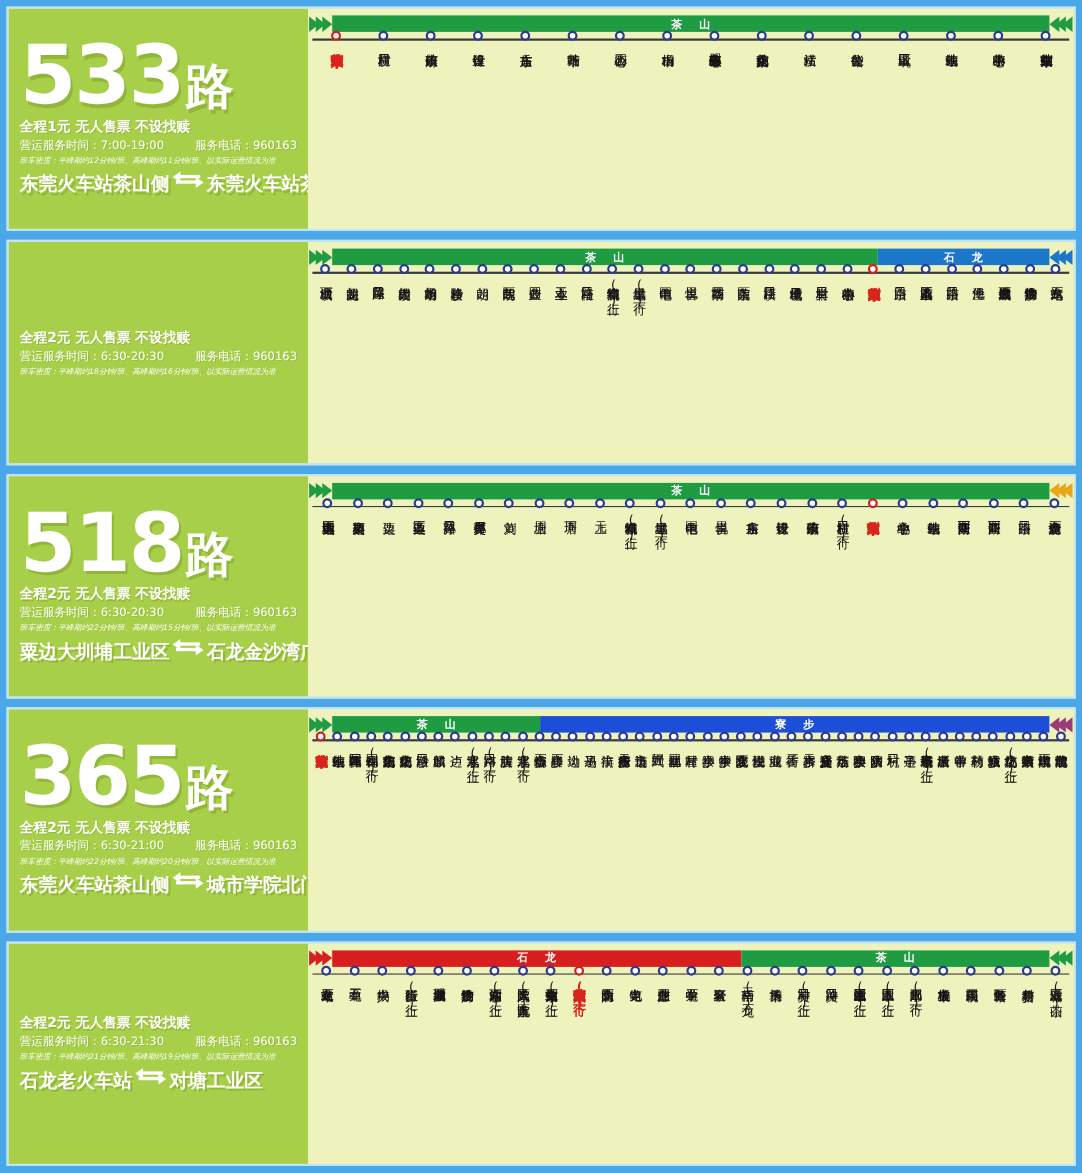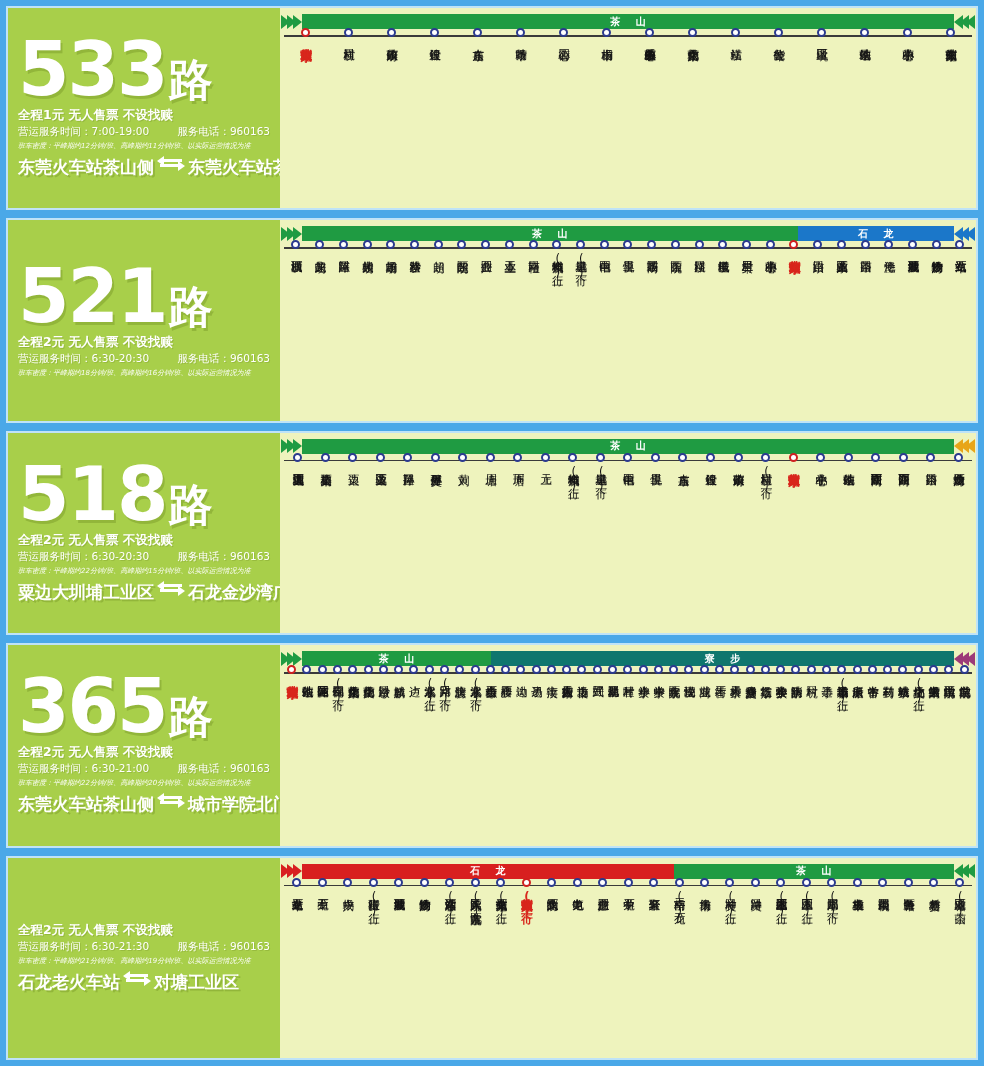--- a/index.html
+++ b/index.html
@@ -271,21 +271,20 @@
           </div>
           <div class="stop">
             <div class="dot"></div>
             <div class="stop-name">东莞火车站茶山侧</div>
           </div>
         </div>
       </div>
     </div>
     <div class="route-row">
       <div class="left-panel">
-        <div class="route-number"><span>521</span><span class="lu">路</span></div>
         <div class="fare-line">全程2元  无人售票   不设找赎</div>
         <div class="svc-line">
           <span><span>营运服务时间：</span><span>6:30-20:30</span></span>
           <span><span>服务电话：</span><span>960163</span></span>
         </div>
         <div class="freq-line">班车密度：平峰期约18分钟/班、高峰期约16分钟/班、以实际运营情况为准</div>
       </div>
       <div class="right-panel">
         <div class="band-row">
           <div class="startflag">
@@ -590,21 +589,21 @@
       <div class="right-panel">
         <div class="band-row">
           <div class="startflag">
             <span class="c" style="border-left-color: rgb(31, 155, 66);"></span>
             <span class="c" style="border-left-color: rgb(31, 155, 66);"></span>
             <span class="c" style="border-left-color: rgb(31, 155, 66);"></span>
           </div>
           <div class="band" style="background: rgb(31, 155, 66); flex: 1 1 29%;">
             <span class="band-label">茶  山</span>
           </div>
-          <div class="band" style="background: #0f766e; flex: 1 1 71%;">
+          <div class="band" style="background: #1d4ed8; flex: 1 1 71%;">
             <span class="band-label">寮  步</span>
           </div>
           <div class="chev-left">
             <span class="c" style="border-right-color: rgb(156, 58, 120);"></span>
             <span class="c" style="border-right-color: rgb(156, 58, 120);"></span>
             <span class="c" style="border-right-color: rgb(156, 58, 120);"></span>
           </div>
         </div>
         <div class="track">
           <div class="line"></div>

